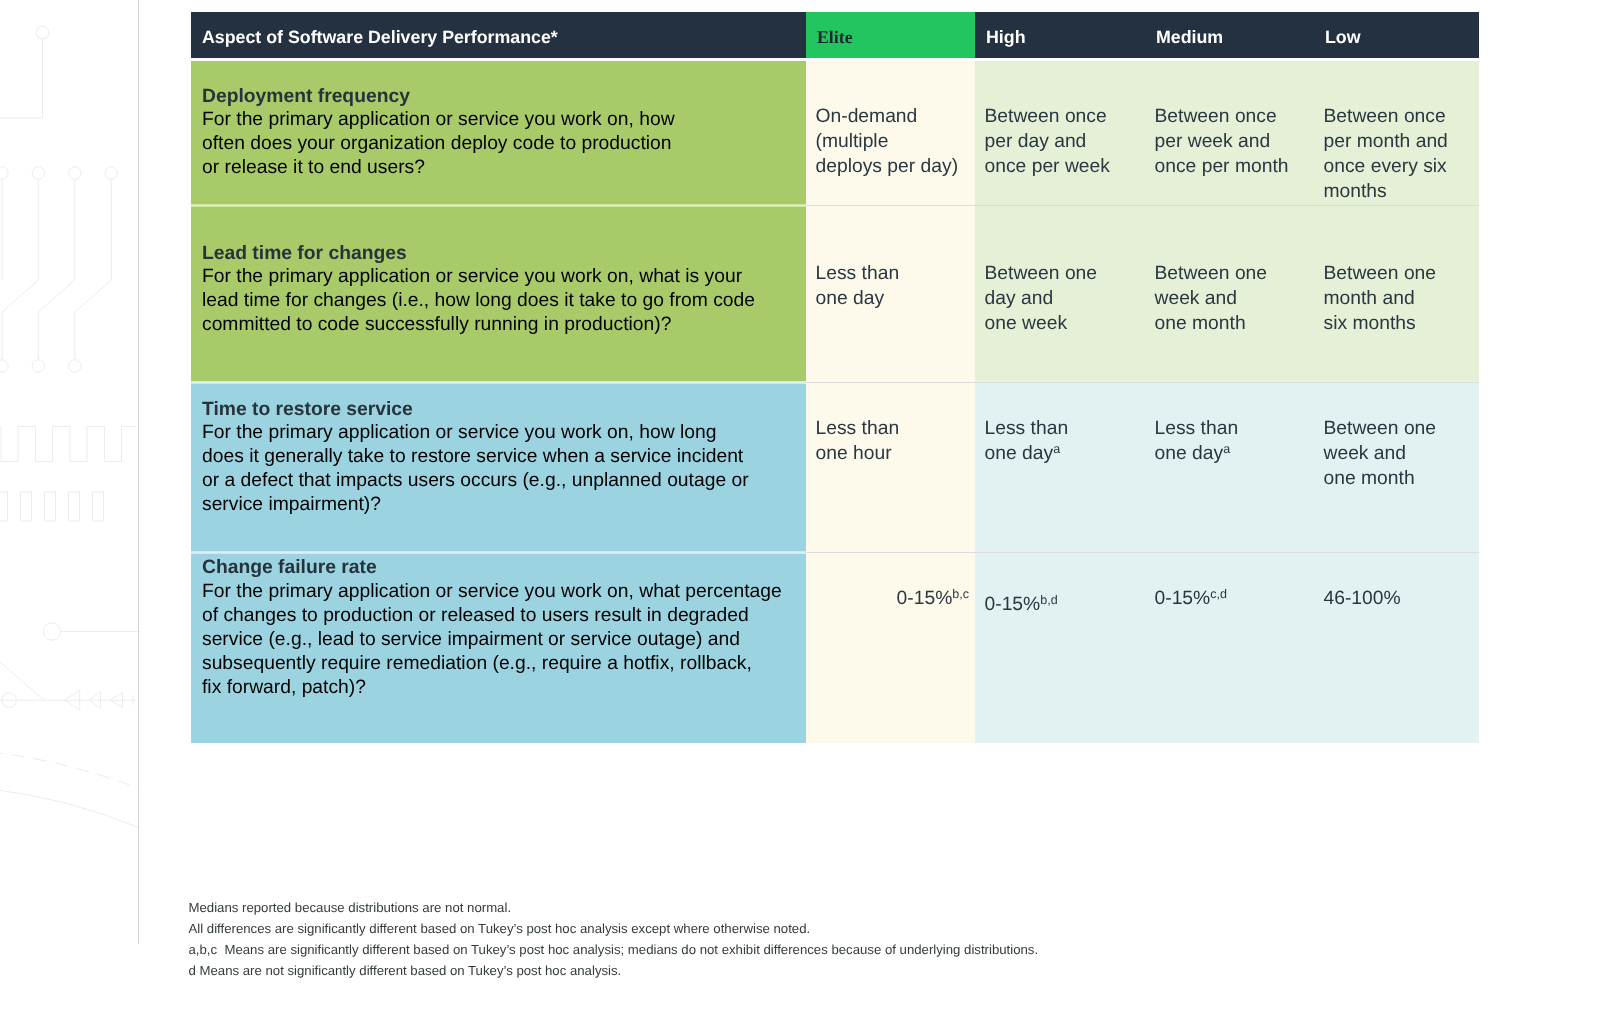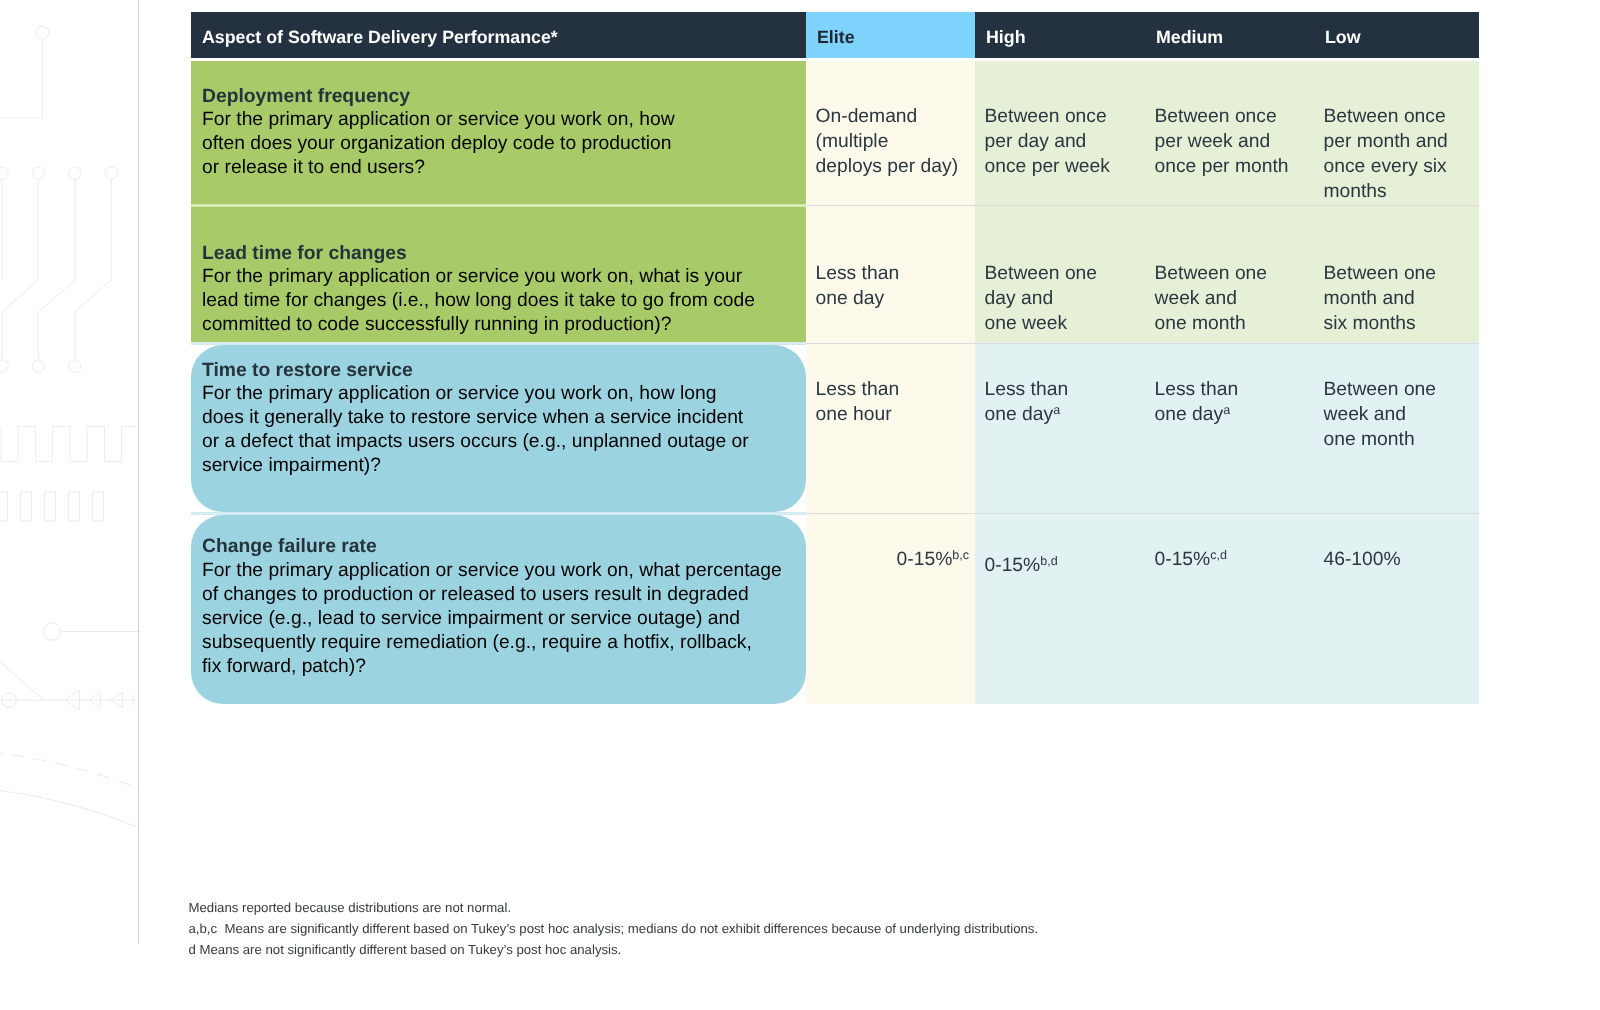--- a/index.html
+++ b/index.html
@@ -12,35 +12,35 @@
   #deco{position:absolute;left:0;top:0;width:170px;height:1010px;pointer-events:none;}
   #vrule{position:absolute;left:138px;top:0;width:1px;height:944px;background:#d2d3d5;}
 
   
   #tbl{position:absolute;left:191px;top:12px;width:1288px;border-collapse:separate;border-spacing:0;}
   #tbl th,#tbl td{padding:0;margin:0;vertical-align:top;}
 
   .hcell{height:46px;font-size:17.8px;font-weight:bold;text-align:left;}
   .hcell .lbl{display:block;padding-left:11px;line-height:50px;height:46px;box-sizing:border-box;overflow:hidden;}
   .h-dark{background:#243140;color:#ffffff;}
-  .h-elite{background:#7dd3fc;color:#1d2733;}
+  .h-elite{background:#22c55e;color:#1d2733;font-family:Liberation Serif, serif;}
 
   .aspect .t{font-size:19.3px;font-weight:bold;color:#26333c;line-height:23.3px;}
   .aspect .d{font-size:19.3px;line-height:24px;color:#000000;}
   .aspect .inner{padding:0 10px 0 11px;}
 
   .val{font-size:19.3px;line-height:25px;color:#2a3740;}
   .val .inner{padding:0 6px 0 9.5px;}
   sup{font-size:12.5px;line-height:0;vertical-align:0.45em;}
 
   
   .r-green .aspect{background:#a8ca68;}
   .r-green .c-elite{background:#fdfaec;}
   .r-green .c-oth{background:#e6f0d7;}
-  .r-blue .aspect{background:#9bd3e0;border-radius:32px;}
+  .r-blue .aspect{background:#9bd3e0;}
   .r-blue .c-elite{background:#fdfaec;}
   .r-blue .c-oth{background:#e2f1f2;}
 
   .sep td{height:3px;padding:0;position:relative;}
   .sep .s-aspect{background:#cfe7a2;}
   .sep .s-elite{background:#fdfaec;}
   .sep .s-oth{background:#e6f0d7;}
   .sepb .s-aspect{background:#ccebf0;}
   .sepb .s-elite{background:#fdfaec;}
   .sepb .s-oth{background:#e2f1f2;}
@@ -176,21 +176,21 @@
           <i></i>
         </td>
         <td class="s-oth">
           <i></i>
         </td>
         <td class="s-oth">
           <i></i>
         </td>
       </tr>
       <tr class="r-green">
-        <td class="aspect" style="height: 135px;">
+        <td class="aspect" style="height: 174px;">
           <div class="inner" style="padding-top: 34.3px;">
             <div class="t">Lead time for changes</div>
             <div class="d">For&nbsp;the&nbsp;primary&nbsp;application&nbsp;or&nbsp;service&nbsp;you&nbsp;work&nbsp;on,&nbsp;what&nbsp;is&nbsp;your<br>lead&nbsp;time&nbsp;for&nbsp;changes&nbsp;(i.e.,&nbsp;how&nbsp;long&nbsp;does&nbsp;it&nbsp;take&nbsp;to&nbsp;go&nbsp;from&nbsp;code<br>committed&nbsp;to&nbsp;code&nbsp;successfully&nbsp;running&nbsp;in&nbsp;production)?</div>
           </div>
         </td>
         <td class="val c-elite">
           <div class="inner" style="padding-top: 53.5px;">Less&nbsp;than<br>one&nbsp;day</div>
         </td>
         <td class="val c-oth">
           <div class="inner" style="padding-top: 53.5px;">Between&nbsp;one<br>day&nbsp;and<br>one&nbsp;week</div>
@@ -251,21 +251,21 @@
         </td>
         <td class="s-oth">
           <i></i>
         </td>
         <td class="s-oth">
           <i></i>
         </td>
       </tr>
       <tr class="r-blue">
         <td class="aspect" style="height: 189px;">
-          <div class="inner" style="padding-top: 20px;">
+          <div class="inner" style="padding-top: 2px;">
             <div class="t">Change failure rate</div>
             <div class="d">For&nbsp;the&nbsp;primary&nbsp;application&nbsp;or&nbsp;service&nbsp;you&nbsp;work&nbsp;on,&nbsp;what&nbsp;percentage<br>of&nbsp;changes&nbsp;to&nbsp;production&nbsp;or&nbsp;released&nbsp;to&nbsp;users&nbsp;result&nbsp;in&nbsp;degraded<br>service&nbsp;(e.g.,&nbsp;lead&nbsp;to&nbsp;service&nbsp;impairment&nbsp;or&nbsp;service&nbsp;outage)&nbsp;and<br>subsequently&nbsp;require&nbsp;remediation&nbsp;(e.g.,&nbsp;require&nbsp;a&nbsp;hotfix,&nbsp;rollback,<br>fix&nbsp;forward,&nbsp;patch)?</div>
           </div>
         </td>
         <td class="val c-elite">
           <div class="inner" style="padding-top: 31.5px; text-align: right;">0-15%<sup>b,c</sup></div>
         </td>
         <td class="val c-oth">
           <div class="inner" style="padding-top: 38px;">0-15%<sup>b,d</sup></div>
         </td>
@@ -274,15 +274,16 @@
         </td>
         <td class="val c-oth">
           <div class="inner" style="padding-top: 31.5px;">46-100%</div>
         </td>
       </tr>
     </tbody>
 </table>
 
 <div id="notes">
     <div>Medians reported because distributions are not normal.</div>
+    <div>All differences are significantly different based on Tukey’s post hoc analysis except where otherwise noted.</div>
     <div>a,b,c  Means are significantly different based on Tukey’s post hoc analysis; medians do not exhibit differences because of underlying distributions.</div>
     <div>d Means are not significantly different based on Tukey’s post hoc analysis.</div>
   </div>
 
 </body></html>

